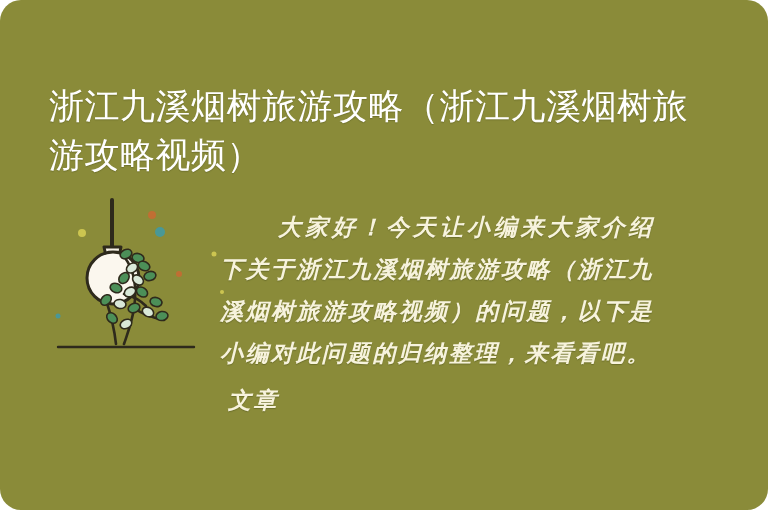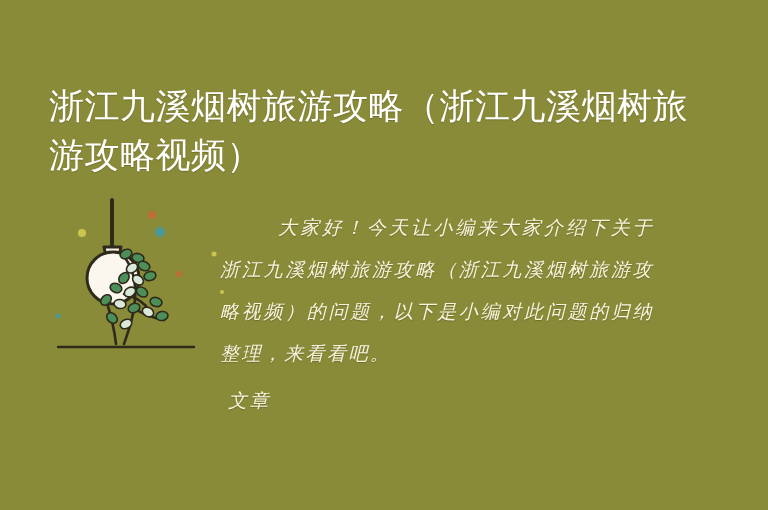--- a/index.html
+++ b/index.html
@@ -11,20 +11,21 @@
     height: 510px;
     overflow: hidden;
     font-family: "Liberation Sans", sans-serif;
   }
   #page {
     position: relative;
     width: 768px;
     height: 510px;
     background: #8A8B39;
     overflow: hidden;
+    border-radius: 21px;
   }
 
   
   #title {
     position: absolute;
     left: 49px;
     top: 58px;
     width: 660px;
     color: #FFFFFF;
     font-family: "Liberation Sans", "DejaVu Sans", sans-serif;
@@ -47,26 +48,27 @@
   #illustration svg { display: block; }
 
   
   #body-copy {
     position: absolute;
     left: 220px;
     top: 206px;
     width: 434px;
     color: #F7F3DD;
     font-family: "DejaVu Serif", "Liberation Serif", serif;
-    font-size: 19px;
+    font-size: 23px;
     line-height: 42px;
     font-style: italic;
     letter-spacing: 2.4px;
     text-align: justify;
     text-shadow: 0 1px 1px rgba(40,45,10,0.3);
+    font-weight: bold;
   }
   #body-copy .para {
     margin: 0;
     text-indent: 58px;
   }
   #body-copy .tail {
     margin: 8px;
     text-indent: 0;
     line-height: 36px;
   }

